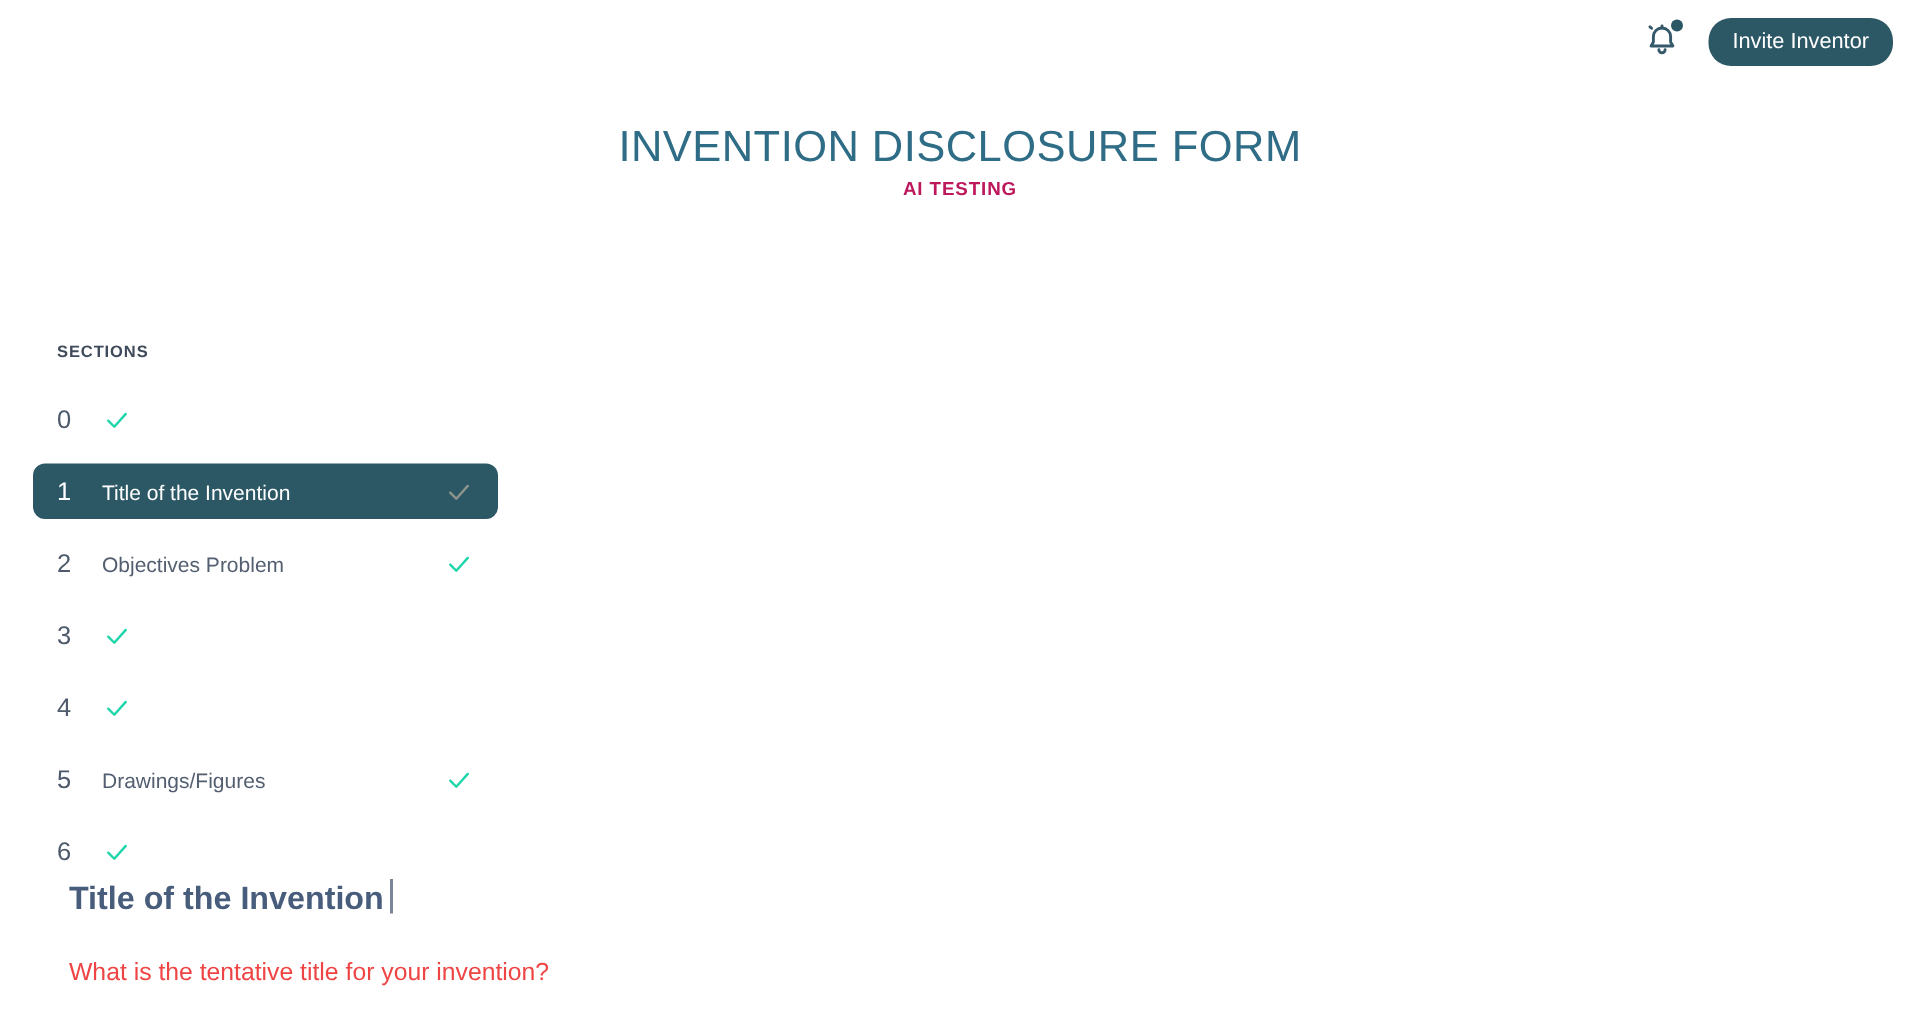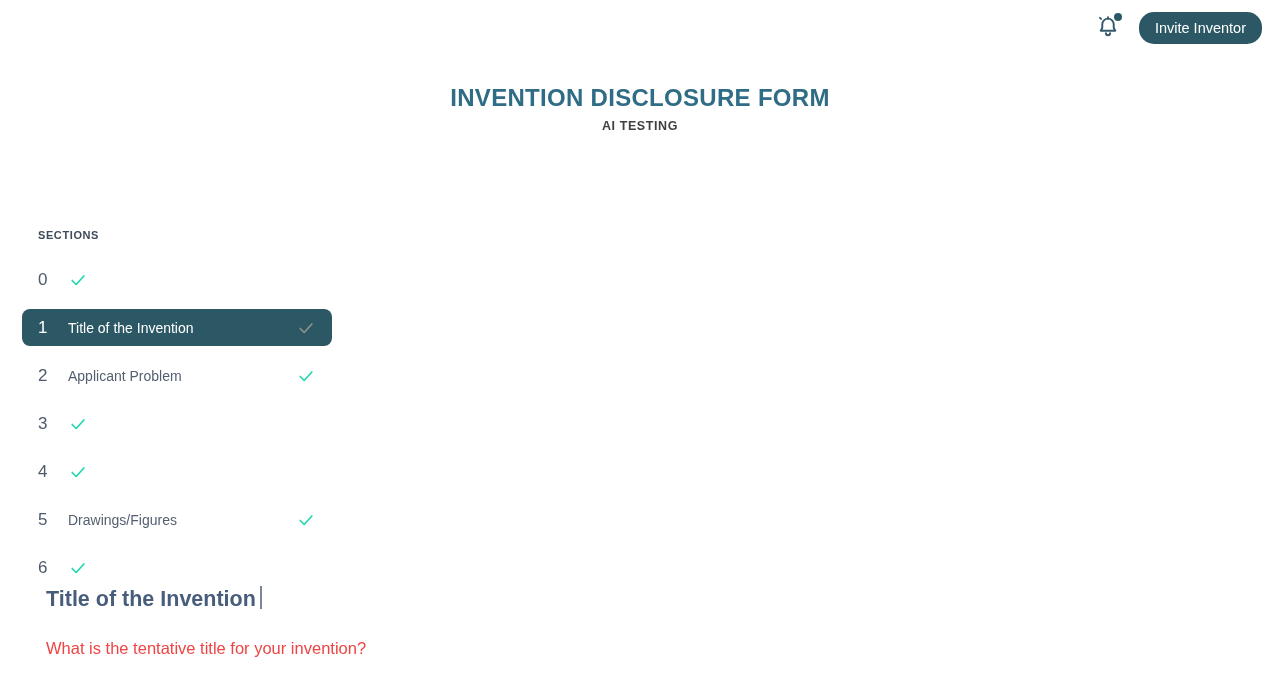--- a/index.html
+++ b/index.html
@@ -6,22 +6,22 @@
   html,body { width:1280px; height:682px; background:#ffffff; font-family:"Liberation Sans", sans-serif; overflow:hidden; }
 
   
   .header { height:56px; display:flex; justify-content:flex-end; align-items:center; gap:16px; padding-right:18px; }
   .bell-wrap { position:relative; width:30px; height:30px; display:flex; align-items:center; justify-content:center; cursor:pointer; }
   .bell-dot { position:absolute; top:0px; right:1px; width:8px; height:8px; border-radius:50%; background:#2C5866; }
   .invite-btn { background:#2C5866; color:#ffffff; border:none; border-radius:15px; height:32px; padding:0 16px; font-size:14.5px; font-family:"Liberation Sans",sans-serif; cursor:pointer; }
 
   
   .title-block { text-align:center; margin-top:26px; }
-  .form-title { font-size:24px; font-weight:700; color:#2F6C86; letter-spacing:0.3px; line-height:32px; }
-  .form-subtitle { margin-top:5px; font-size:12.5px; font-weight:700; color:#404040; letter-spacing:0.6px; }
+  .form-title { font-size:29px; font-weight:400; color:#2F6C86; letter-spacing:0.3px; line-height:32px; }
+  .form-subtitle { margin-top:5px; font-size:12.5px; font-weight:700; color:#be185d; letter-spacing:0.6px; }
 
   
   .content { display:flex; margin-top:78px; align-items:flex-start;flex-direction:column; }
 
   .sidebar { width:310px; margin-left:22px; flex-shrink:0; padding-top:18px; }
   .sections-label { font-size:11px; font-weight:700; letter-spacing:0.6px; color:#3F4A5A; padding-left:16px; }
   .section-list { margin-top:20px; display:flex; flex-direction:column; gap:11px; }
   .section-item { height:37px; display:flex; align-items:center; padding:0 14px 0 16px; border-radius:8px; cursor:pointer; }
   .section-item .num { width:30px; font-size:17px; color:#4E596B; flex-shrink:0; }
   .section-item .label { flex:1; font-size:14px; color:#535F70; }
@@ -97,21 +97,21 @@
         <span class="label">Title of the Invention</span>
         <span class="check">
           <svg class="icon" width="20" height="18" viewBox="0 0 20 20" stroke-width="2">
               <path d="M3.5 10.5 L8 15 L16.5 5.5"></path>
             </svg>
         </span>
       </div>
 
       <div class="section-item">
         <span class="num">2</span>
-        <span class="label">Applicant Problem</span>
+        <span class="label">Objectives Problem</span>
         <span class="check">
           <svg class="icon" width="20" height="18" viewBox="0 0 20 20" stroke-width="2">
               <path d="M3.5 10.5 L8 15 L16.5 5.5"></path>
             </svg>
         </span>
       </div>
 
       <div class="section-item">
         <span class="num">3</span>
         <span class="check">

